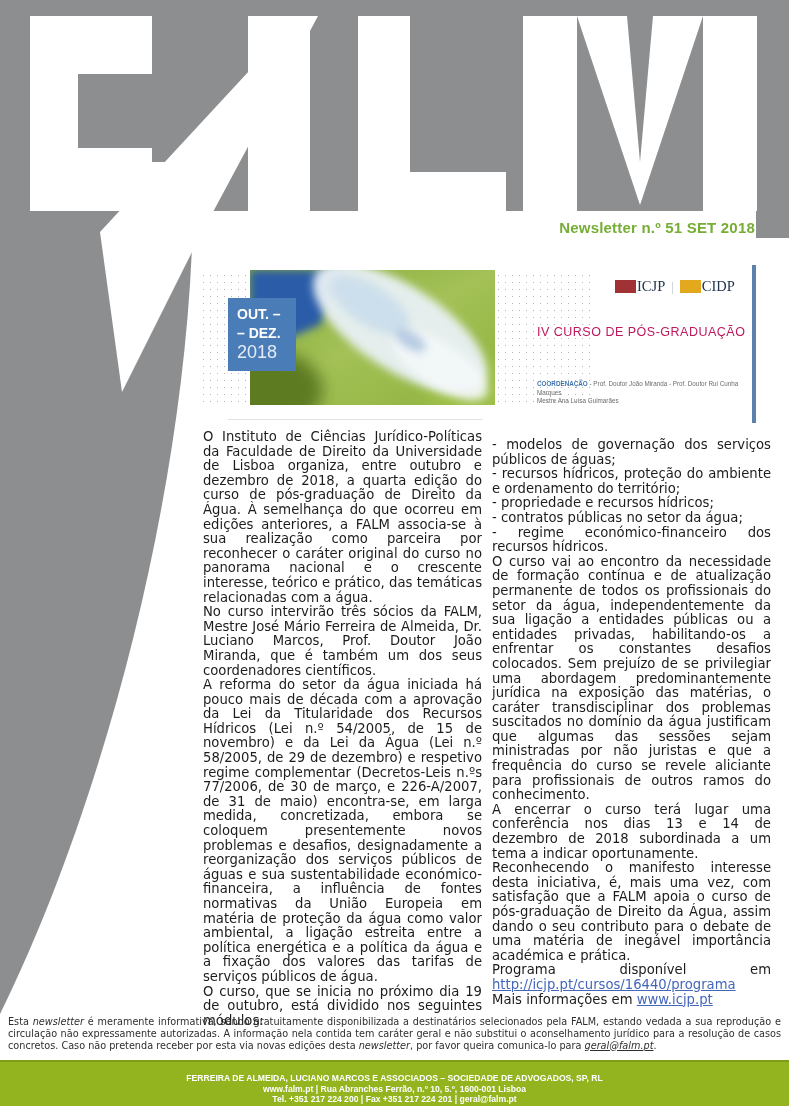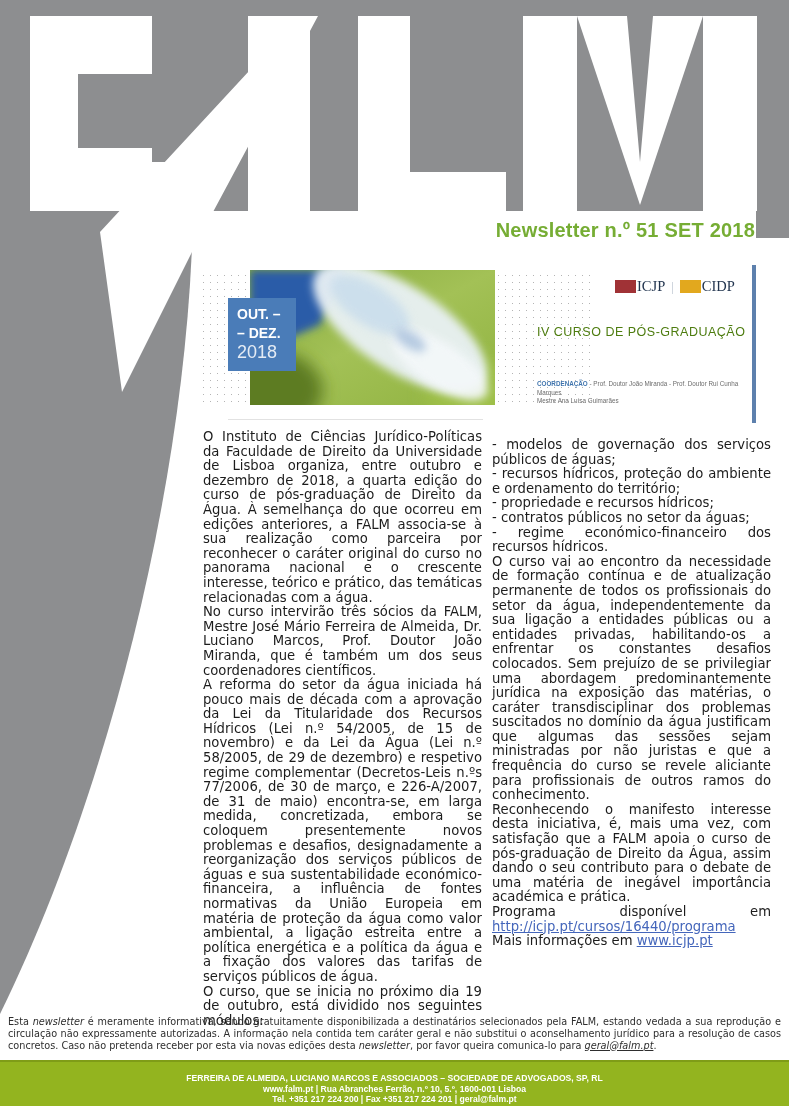--- a/index.html
+++ b/index.html
@@ -2,42 +2,42 @@
 <html><head>
 <meta charset="utf-8">
 <style>
   html,body{margin:0;padding:0;background:#fff;}
   #page{position:relative;width:789px;height:1106px;background:#fff;overflow:hidden;
         font-family:"DejaVu Sans",sans-serif;color:#1c1c1c;}
   
   #logo-svg{position:absolute;left:0;top:0;}
   
   .news-label{position:absolute;top:219px;right:34px;font-family:"Liberation Sans",sans-serif;
-      font-weight:bold;font-size:20px;color:#76ad34;letter-spacing:0.2px;}
+      font-weight:bold;font-size:15px;color:#76ad34;letter-spacing:0.2px;}
   
   .article-title{position:absolute;left:200px;top:245px;width:557px;text-align:center;
       font-size:15px;font-weight:bold;color:#0d0d0d;letter-spacing:0.2px;}
   
   .banner{position:absolute;left:200px;top:268px;width:557px;height:140px;background:#fff;}
   .dots{background-image:radial-gradient(#b4b4b4 0.9px,rgba(0,0,0,0) 1px);background-size:7px 7px;}
   .dots-left{position:absolute;left:0;top:4px;width:52px;height:133px;}
   .dots-mid{position:absolute;left:295px;top:4px;width:97px;height:133px;}
   .photo{position:absolute;left:50px;top:2px;width:245px;height:135px;overflow:hidden;}
   .blue-box{position:absolute;left:28px;top:30px;width:68px;height:73px;background:#4a7cb8;
       color:#fff;padding:7px 0 0 9px;box-sizing:border-box;font-family:"Liberation Sans",sans-serif;}
   .blue-box .b1{font-size:14px;font-weight:bold;line-height:19px;}
   .blue-box .b2{font-size:18px;font-weight:normal;line-height:19px;opacity:0.85;}
   .logos{position:absolute;left:415px;top:10px;display:flex;align-items:center;
       font-family:"Liberation Serif",serif;font-size:14.5px;color:#22354f;}
   .swatch{display:inline-block;width:21px;height:13px;margin-right:1px;}
   .swatch-red{background:#a03236;}
   .swatch-gold{background:#e2a81e;}
   .logo-sep{color:#b9c3cf;margin:0 6px;font-size:13px;}
   .kicker{position:absolute;left:337px;top:57px;font-size:12.5px;letter-spacing:0.5px;
-      color:#4d7c0f;font-family:"Liberation Sans",sans-serif;}
+      color:#be185d;font-family:"Liberation Sans",sans-serif;}
   .course-title{position:absolute;left:336px;top:71px;font-size:21px;font-weight:bold;
       color:#55565a;letter-spacing:0.8px;font-family:"Liberation Sans",sans-serif;}
   .coord{position:absolute;left:337px;top:112px;width:210px;font-size:6.3px;line-height:8.5px;
       color:#6c6c6c;font-family:"Liberation Sans",sans-serif;}
   .coord .lbl{color:#3f74ad;font-weight:bold;}
   .vline{position:absolute;left:552px;top:-3px;width:4px;height:158px;background:#5d80ad;}
   
   .rule{position:absolute;left:228px;top:419px;width:255px;height:1px;background:#e2e2e2;}
   
   .col{position:absolute;width:279px;font-size:13.2px;line-height:14.6px;text-align:justify;
@@ -150,23 +150,24 @@
     <p>O Instituto de Ciências Jurídico-Políticas da Faculdade de Direito da Universidade de Lisboa organiza, entre outubro e dezembro de 2018, a quarta edição do curso de pós-graduação de Direito da Água. À semelhança do que ocorreu em edições anteriores, a FALM associa-se à sua realização como parceira por reconhecer o caráter original do curso no panorama nacional e o crescente interesse, teórico e prático, das temáticas relacionadas com a água.</p>
     <p>No curso intervirão três sócios da FALM, Mestre José Mário Ferreira de Almeida, Dr. Luciano Marcos, Prof. Doutor João Miranda, que é também um dos seus coordenadores científicos.</p>
     <p>A reforma do setor da água iniciada há pouco mais de década com a aprovação da Lei da Titularidade dos Recursos Hídricos (Lei n.º 54/2005, de 15 de novembro) e da Lei da Água (Lei n.º 58/2005, de 29 de dezembro) e respetivo regime complementar (Decretos-Leis n.ºs 77/2006, de 30 de março, e 226-A/2007, de 31 de maio) encontra-se, em larga medida, concretizada, embora se coloquem presentemente novos problemas e desafios, designadamente a reorganização dos serviços públicos de águas e sua sustentabilidade económico-financeira, a influência de fontes normativas da União Europeia em matéria de proteção da água como valor ambiental, a ligação estreita entre a política energética e a política da água e a fixação dos valores das tarifas de serviços públicos de água.</p>
     <p>O curso, que se inicia no próximo dia 19 de outubro, está dividido nos seguintes módulos:</p>
   </div>
 
   <div class="col col-right">
     <p>- modelos de governação dos serviços públicos de águas;</p>
     <p>- recursos hídricos, proteção do ambiente e ordenamento do território;</p>
     <p>- propriedade e recursos hídricos;</p>
-    <p>- contratos públicos no setor da águas;</p>
+    <p>- contratos públicas no setor da água;</p>
     <p>- regime económico-financeiro dos recursos hídricos.</p>
     <p>O curso vai ao encontro da necessidade de formação contínua e de atualização permanente de todos os profissionais do setor da água, independentemente da sua ligação a entidades públicas ou a entidades privadas, habilitando-os a enfrentar os constantes desafios colocados. Sem prejuízo de se privilegiar uma abordagem predominantemente jurídica na exposição das matérias, o caráter transdisciplinar dos problemas suscitados no domínio da água justificam que algumas das sessões sejam ministradas por não juristas e que a frequência do curso se revele aliciante para profissionais de outros ramos do conhecimento.</p>
+    <p>A encerrar o curso terá lugar uma conferência nos dias 13 e 14 de dezembro de 2018 subordinada a um tema a indicar oportunamente.</p>
     <p>Reconhecendo o manifesto interesse desta iniciativa, é, mais uma vez, com satisfação que a FALM apoia o curso de pós-graduação de Direito da Água, assim dando o seu contributo para o debate de uma matéria de inegável importância académica e prática.</p>
     <p>
       <span>Programa disponível em </span><a class="lnk">http://icjp.pt/cursos/16440/programa</a>
     </p>
     <p>
       <span>Mais informações em </span><a class="lnk">www.icjp.pt</a>
     </p>
   </div>
 
   <div class="disclaimer">

